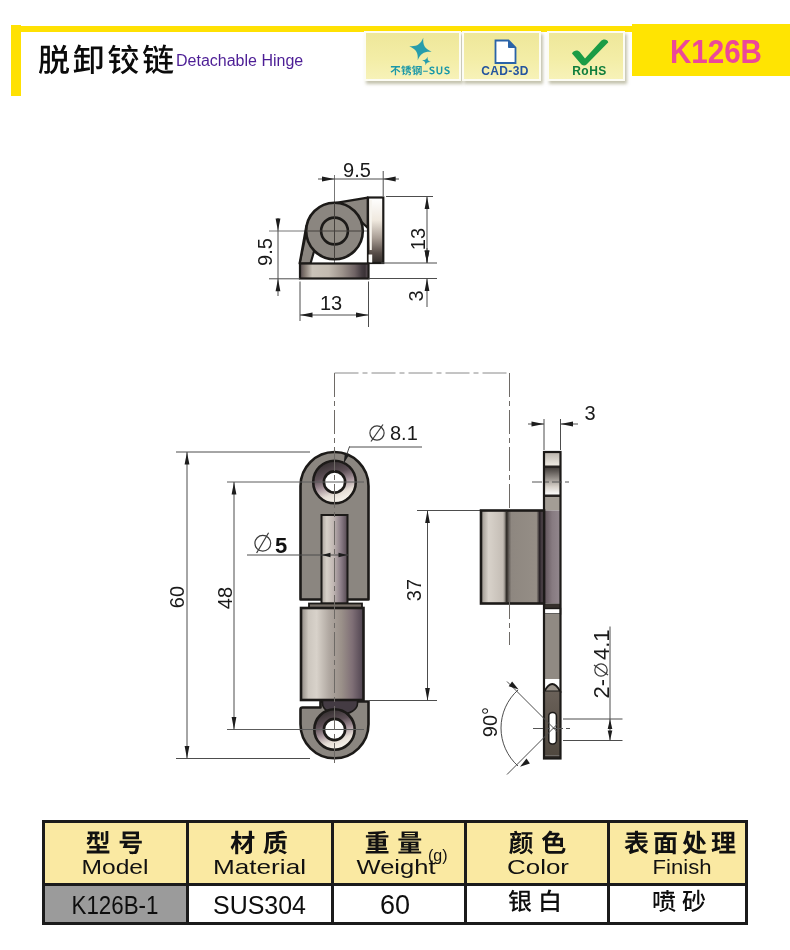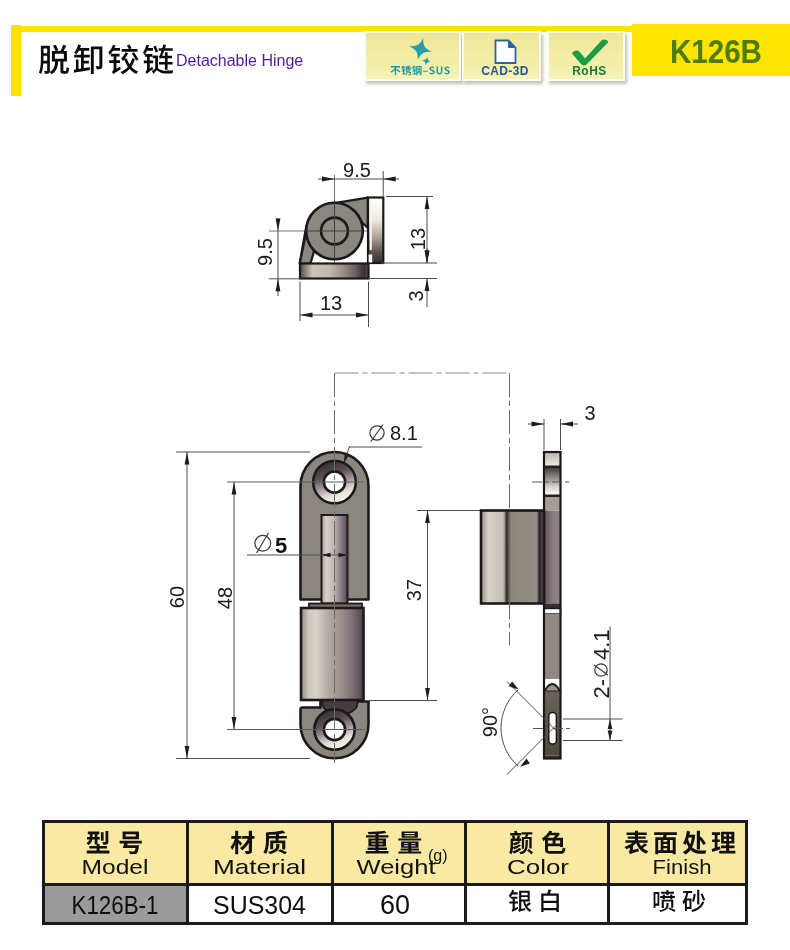--- a/index.html
+++ b/index.html
@@ -43,21 +43,21 @@
 
  <text x="145" y="50" text-anchor="middle" font-size="12" font-weight="bold" fill="#24549E" letter-spacing="0.4">CAD-3D</text>
 
  <path d="M212,28.5 C214,25 218,24.8 220,27.3 L225,33.5 L240.5,16.5 C243.5,13.2 247.5,14.5 248.3,17.2 L226.8,39.2 C225,41 222.3,40.8 220.8,38.8 Z" fill="#1B9C45"></path>
 
  <text x="229.5" y="50" text-anchor="middle" font-size="12" font-weight="bold" fill="#0E7D3C" letter-spacing="0.5">RoHS</text>
 </svg>
 
 <div class="abs" style="left:632px;top:23.5px;width:158px;height:52.5px;background:#FFE402"></div>
 
-<div class="abs" style="left:632px;top:23.5px;width:158px;height:52.5px;display:flex;align-items:center;justify-content:center;font-size:34px;font-weight:bold;color:#4d7c0f">
+<div class="abs" style="left:632px;top:23.5px;width:158px;height:52.5px;display:flex;align-items:center;justify-content:center;font-size:34px;font-weight:bold;color:#ec4899">
       <span style="margin-top:4px;margin-left:9px;transform:scaleX(0.87);display:inline-block">K126B</span>
     </div>
 
 <svg class="abs" style="left:0;top:0" width="790" height="950" viewBox="0 0 790 950">
 <defs>
  <linearGradient id="ringG" x1="0.25" y1="0" x2="0.6" y2="1">
   <stop offset="0" stop-color="#2e2a2a"></stop>
           <stop offset="0.35" stop-color="#5d4f56"></stop>
   <stop offset="0.58" stop-color="#a8969d"></stop>
           <stop offset="0.78" stop-color="#e6ded6"></stop>

